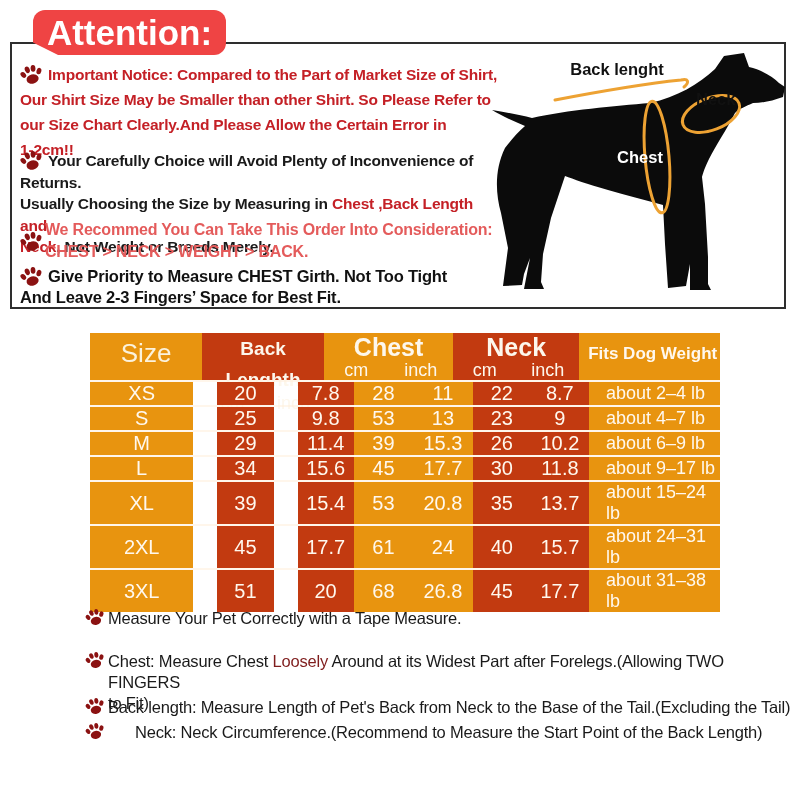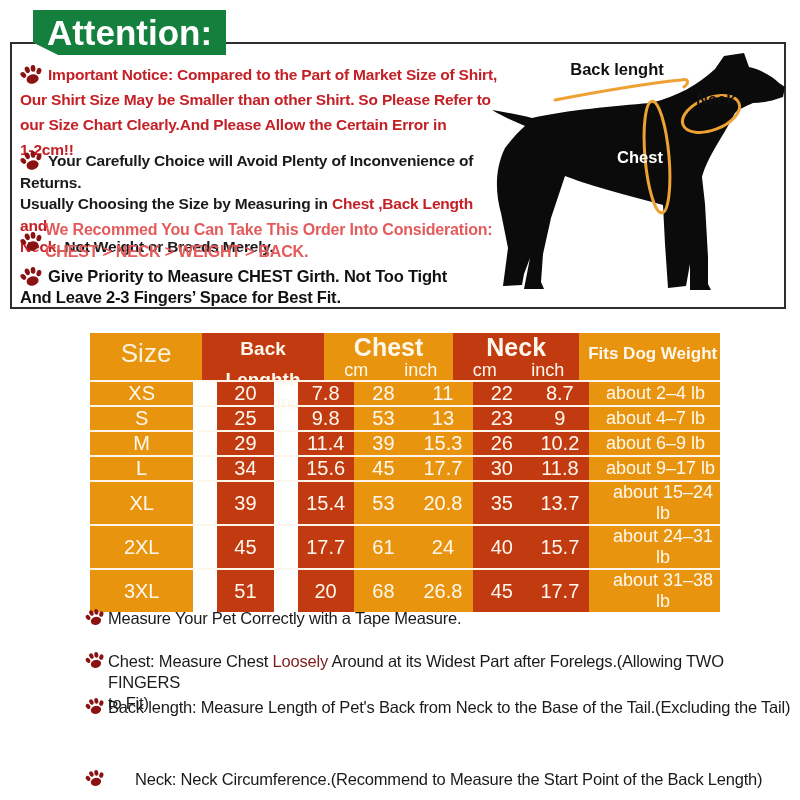--- a/index.html
+++ b/index.html
@@ -3,22 +3,22 @@
 <meta charset="utf-8">
 <style>
   html,body{margin:0;padding:0;background:#fff;}
   .page{position:relative;width:800px;height:800px;background:#fff;overflow:hidden;
         font-family:"Liberation Sans",sans-serif;}
 
   
   .frame{position:absolute;left:10px;top:42px;width:776px;height:267px;
          border:2px solid #2e2e2e;box-sizing:border-box;background:#fff;}
   .ribbon{position:absolute;left:33px;top:10px;width:193px;height:45px;z-index:3;
-          background:#15803d;display:flex;align-items:center;justify-content:center;
-          clip-path:polygon(0 0,100% 0,100% 100%,13% 100%,0 72%);}
+          background:#ef4444;display:flex;align-items:center;justify-content:center;
+          clip-path:polygon(0 0,100% 0,100% 100%,13% 100%,0 72%);border-radius:12px;}
   .ribbon span{color:#fff;font-weight:bold;font-size:35px;letter-spacing:0px;}
 
   
   .notice{position:absolute;left:20px;width:482px;z-index:2;white-space:pre-line;}
   .notice-1{top:62px;color:#C42026;font-weight:bold;font-size:15.5px;line-height:25px;letter-spacing:-0.2px;}
   .notice-2{top:150px;color:#1a1a1a;font-weight:bold;font-size:15.5px;line-height:21.5px;letter-spacing:-0.2px;}
   .notice-3{top:219px;color:#E45B5B;font-weight:bold;font-size:16px;line-height:22px;
             display:flex;align-items:center;gap:2px;letter-spacing:-0.2px;}
   .notice-4{top:266px;color:#111;font-weight:bold;font-size:16.5px;line-height:21px;letter-spacing:-0.2px;}
   .c-crimson{color:#C42026;}
@@ -40,33 +40,33 @@
   .bg-r{background:#C23A10;}
   .thead{height:47px;display:flex;flex:none;}
   .hgroup{display:flex;flex-direction:column;}
   .gtitle{flex:1;text-align:center;font-weight:bold;font-size:25px;line-height:29px;color:#FDF7EC;}
   .gtitle.small{font-size:19px;line-height:31px;}
   .units{height:19px;display:flex;font-size:18px;line-height:17px;color:#FDF7EC;}
   .units span{flex:1;text-align:center;}
   .head-size{display:block;text-align:center;font-size:26px;line-height:40px;color:#FBF2DC;}
   .head-weight{display:block;font-weight:bold;font-size:17px;line-height:20px;padding:11px 0 0 9px;box-sizing:border-box;}
   .tbody{flex:1;display:flex;flex-direction:column;}
-  .trow{flex:1;display:flex;border-top:2px solid rgba(255,238,218,0.55);text-align:center;}
+  .trow{flex:1;display:flex;border-top:2px solid rgba(255,238,218,0.55);}
   .cell{display:flex;align-items:center;justify-content:center;font-size:20px;}
   .cell-weight{justify-content:flex-start;padding-left:17px;font-size:18px;box-sizing:border-box;}
   .w-size{width:17.8%;}  .w-back{width:9.675%;margin-left:24px;} .w-chest{width:10.25%;}
   .w-neck{width:10%;}    .w-weight{width:22.35%;}
   .wh-size{width:17.8%;} .wh-back{width:19.35%;} .wh-chest{width:20.5%;}
   .wh-neck{width:20%;}   .wh-weight{width:22.35%;}
 
   
   .tip{position:absolute;left:85px;width:706px;display:flex;align-items:flex-start;gap:3px;
        color:#1a1a1a;font-size:16.5px;line-height:21px;letter-spacing:-0.2px;}
   .tip p{margin:0;white-space:pre-line;}
-  .tip-1{top:608px;} .tip-2{top:651px;} .tip-3{top:697px;} .tip-4{top:769px;gap:30px;}
+  .tip-1{top:608px;} .tip-2{top:651px;} .tip-3{top:697px;} .tip-4{top:722px;gap:30px;}
   .c-loosely{color:#7f1d1d;}
 </style>
 </head>
 <body>
 
 <div class="page">
 
   <div class="frame"></div>
   <div class="ribbon">
     <span>Attention:</span>

